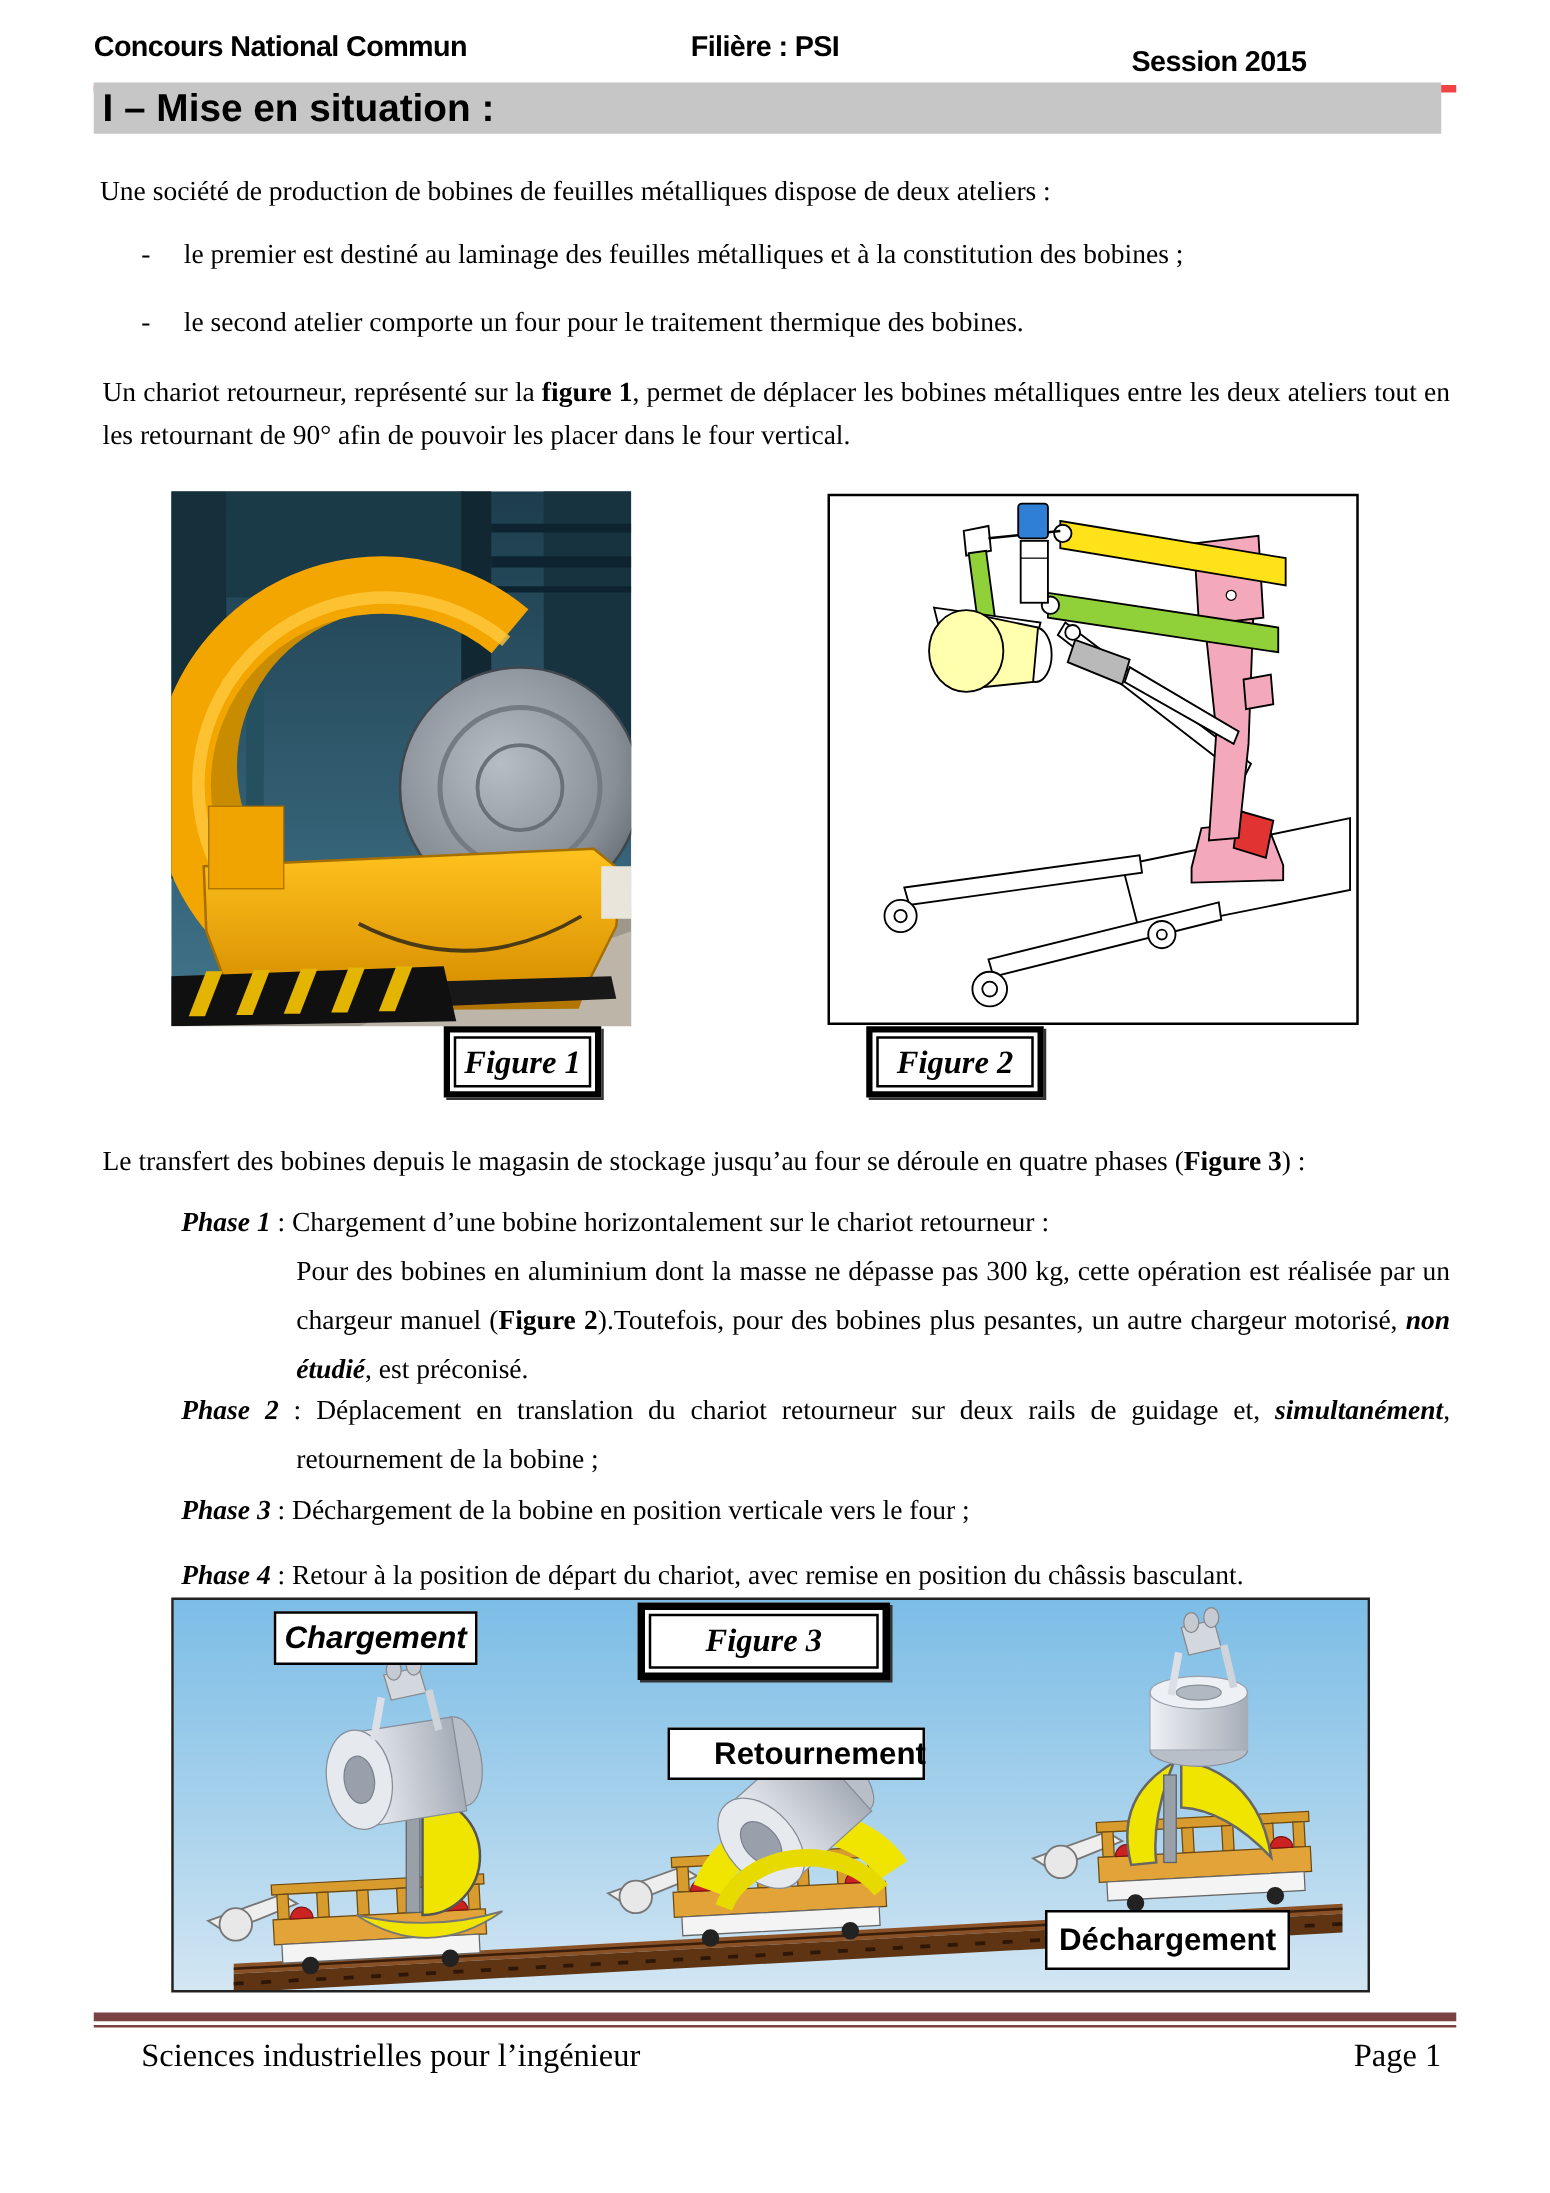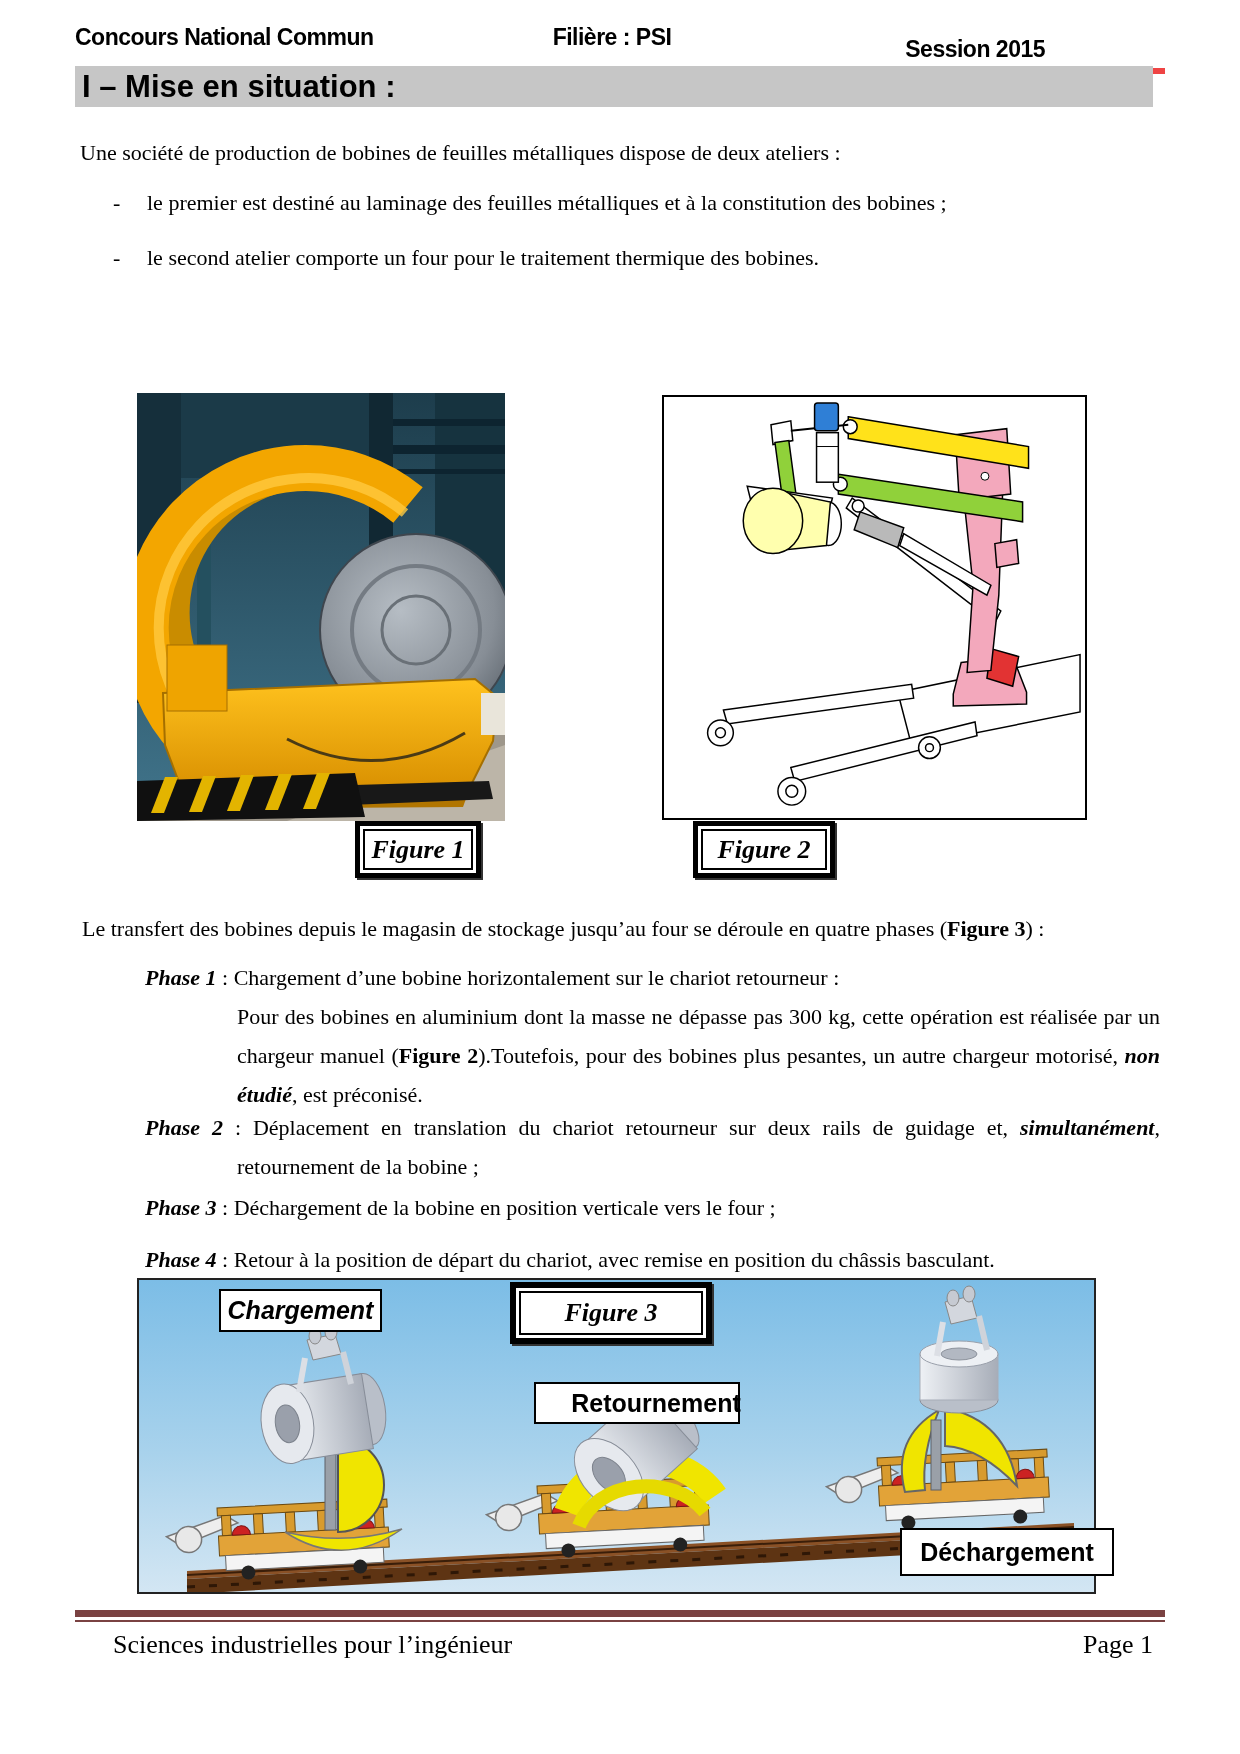--- a/index.html
+++ b/index.html
@@ -37,21 +37,21 @@
          font-size:22px;line-height:39px;}
   .ph1{top:958px;} .ph2{top:1108px;} .ph3{top:1188px;} .ph4{top:1240px;}
   
   .fig3{top:1278px;left:137px;width:955px;height:312px;border:2px solid #222;box-sizing:content-box;
         background:linear-gradient(180deg,#7cbde6 0%,#a8d2ec 55%,#d3e6f3 100%);}
   .fig3 svg{position:absolute;top:0;left:0;}
   .f3lab{position:absolute;background:#fff;border:2px solid #000;display:flex;align-items:center;justify-content:center;
          font-family:"Liberation Sans","DejaVu Sans",sans-serif;font-weight:bold;font-size:25px;box-sizing:border-box;}
   .lab-chg{left:80px;top:9px;width:163px;height:43px;font-style:italic;}
   .lab-ret{left:395px;top:102px;width:206px;height:42px;padding-left:38px;}
-  .lab-dec{left:761px;top:248px;width:214px;height:48px;}
+  .lab-dec{left:697px;top:248px;width:196px;height:48px;}
   .cap3{left:371px;top:2px;width:202px;height:62px;border-width:6px;}
   
   .foot-rule{top:1610px;left:75px;width:1090px;height:3px;background:#fff;
              border-top:7px solid #7a4242;border-bottom:2px solid #7a4242;}
   .foot{top:1630px;left:75px;width:1090px;display:flex;justify-content:space-between;
         font-size:26px;padding-left:38px;padding-right:12px;box-sizing:border-box;}
 </style>
 </head>
 <body>
 
@@ -69,20 +69,21 @@
 
   <div class="abs body-text bullet b1">
     <span class="dash">-</span>
     <span>le premier est destiné au laminage des feuilles métalliques et à la constitution des bobines ;</span>
   </div>
   <div class="abs body-text bullet b2">
     <span class="dash">-</span>
     <span>le second atelier comporte un four pour le traitement thermique des bobines.</span>
   </div>
 
+  <div class="abs body-text p2"><span>Un chariot retourneur, représenté sur la </span><b class="nb">figure 1</b><span>, permet de déplacer les bobines métalliques entre les deux ateliers tout en les retournant de 90° afin de pouvoir les placer dans le four vertical.</span></div>
 
   <div class="abs fig1">
     <svg viewBox="0 0 368 428" width="368" height="428">
       <defs>
         <linearGradient id="f1sky" x1="0" y1="0" x2="0" y2="1">
           <stop offset="0" stop-color="#1d3d4c"></stop>
             <stop offset="1" stop-color="#41758c"></stop>
         </linearGradient>
         <radialGradient id="f1coil" cx="0.42" cy="0.4" r="0.75">
           <stop offset="0" stop-color="#b6bdc4"></stop>

